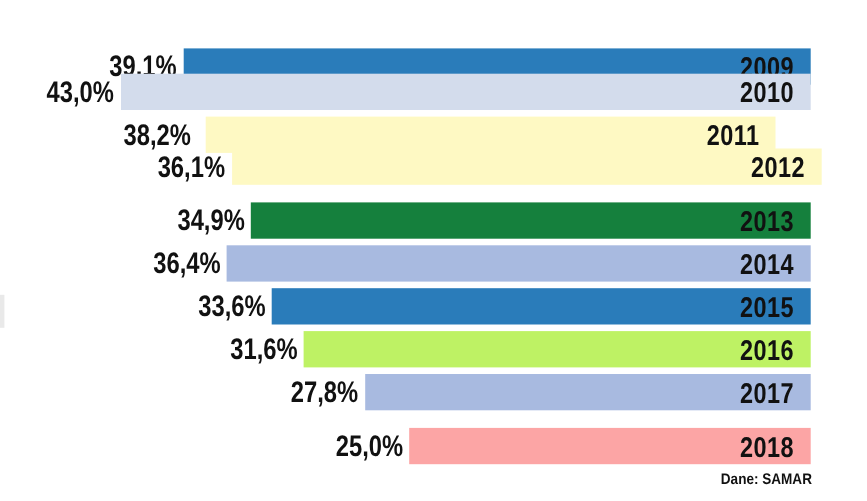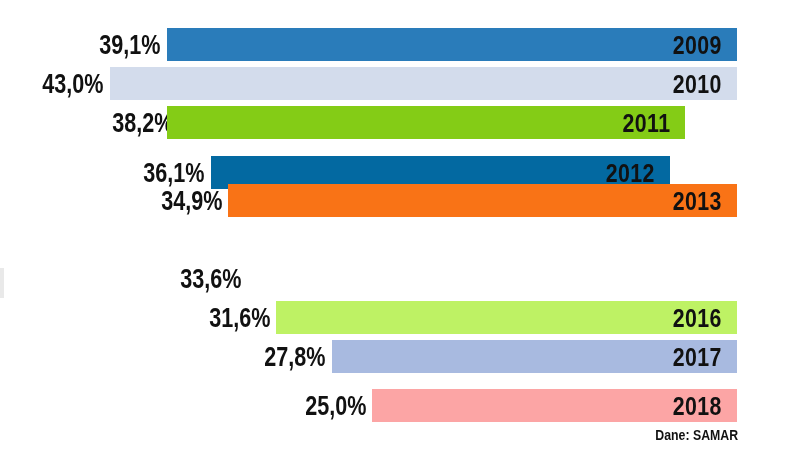--- a/index.html
+++ b/index.html
@@ -98,52 +98,61 @@
   }
 </style>
 </head>
 <body>
 
 <div id="chart-root">
 
   <div class="edge-artifact"></div>
 
   <div class="plot-area">
-      <div class="bar-row" style="top: 0px;">
+      <div class="bar-row" style="top: 16px;">
         <div class="bar-value" style="right: 627.133px;">39,1%</div>
         <div class="bar" style="left: 166.867px; width: 570.133px; background: rgb(42, 124, 186);">
           <div class="bar-year">2009</div>
         </div>
       </div>
       <div class="bar-row" style="top: 39px;">
         <div class="bar-value" style="right: 684px;">43,0%</div>
         <div class="bar" style="left: 110px; width: 627px; background: rgb(211, 220, 236);">
           <div class="bar-year">2010</div>
         </div>
       </div>
       <div class="bar-row" style="top: 78px;">
         <div class="bar-value" style="right: 614.009px;">38,2%</div>
-        <div class="bar" style="left: 167px; width: 518px; background: #84cc16;">
+        <div class="bar" style="left: 187px; width: 518px; background: #fef9c3;">
           <div class="bar-year">2011</div>
         </div>
       </div>
-      <div class="bar-row" style="top: 128px;">
+      <div class="bar-row" style="top: 107px;">
         <div class="bar-value" style="right: 583.388px;">36,1%</div>
-        <div class="bar" style="left: 210.612px; width: 459px; background: #0369a1;">
+        <div class="bar" style="left: 210.612px; width: 536px; background: #fef9c3;">
           <div class="bar-year">2012</div>
         </div>
       </div>
       <div class="bar-row" style="top: 156px;">
         <div class="bar-value" style="right: 565.891px;">34,9%</div>
-        <div class="bar" style="left: 228.109px; width: 508.891px; background: #f97316;">
+        <div class="bar" style="left: 228.109px; width: 508.891px; background: #15803d;">
           <div class="bar-year">2013</div>
+        </div>
+      </div>
+      <div class="bar-row" style="top: 195px;">
+        <div class="bar-value" style="right: 587.763px;">36,4%</div>
+        <div class="bar" style="left: 206.237px; width: 530.763px; background: rgb(168, 186, 224);">
+          <div class="bar-year">2014</div>
         </div>
       </div>
       <div class="bar-row" style="top: 234px;">
         <div class="bar-value" style="right: 546.935px;">33,6%</div>
+        <div class="bar" style="left: 247.065px; width: 489.935px; background: rgb(42, 124, 186);">
+          <div class="bar-year">2015</div>
+        </div>
       </div>
       <div class="bar-row" style="top: 273px;">
         <div class="bar-value" style="right: 517.772px;">31,6%</div>
         <div class="bar" style="left: 276.228px; width: 460.772px; background: #bef264;">
           <div class="bar-year">2016</div>
         </div>
       </div>
       <div class="bar-row" style="top: 312px;">
         <div class="bar-value" style="right: 462.363px;">27,8%</div>
         <div class="bar" style="left: 331.637px; width: 405.363px; background: rgb(168, 186, 224);">

